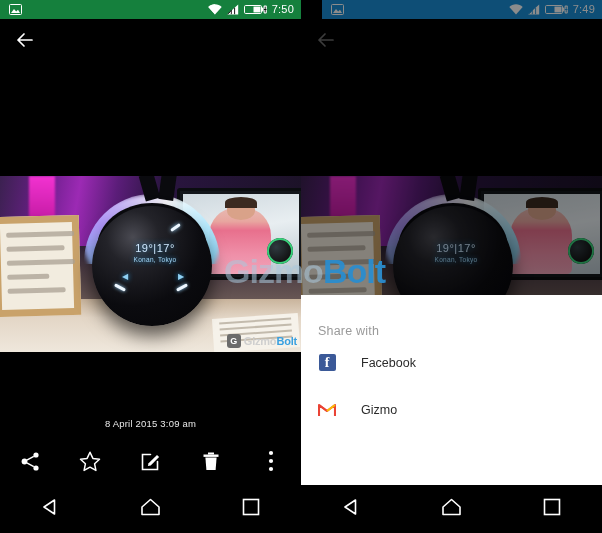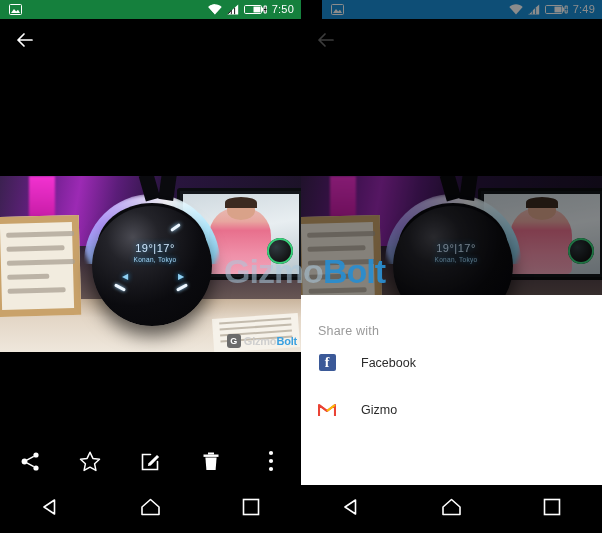--- a/index.html
+++ b/index.html
@@ -191,20 +191,21 @@
         <div class="orb-tick" style="left:114px;top:110px;width:12px;height:3px;transform:rotate(28deg);"></div>
         <div class="orb-tick" style="left:176px;top:110px;width:12px;height:3px;transform:rotate(-28deg);"></div>
 
         <div class="wm-small">
           <span class="wm-badge">G</span>
           <span class="wm-txt"><span class="wm-gizmo">Gizmo</span><span class="wm-bolt">Bolt</span></span>
         </div>
       </div>
     </div>
 
+    <div class="meta">8 April 2015 3:09 am</div>
 
     <div class="toolbar">
       <div class="tb-item">
         <span>
           <svg width="21" height="21" viewBox="0 0 21 21">
               <circle cx="16" cy="4" r="2.6" fill="#fff"></circle>
               <circle cx="16" cy="17" r="2.6" fill="#fff"></circle>
               <circle cx="4.5" cy="10.5" r="2.9" fill="#fff"></circle>
               <path d="M6.8 9.2l7-3.8M6.8 11.8l7 3.8" stroke="#fff" stroke-width="1.5"></path>
             </svg>

